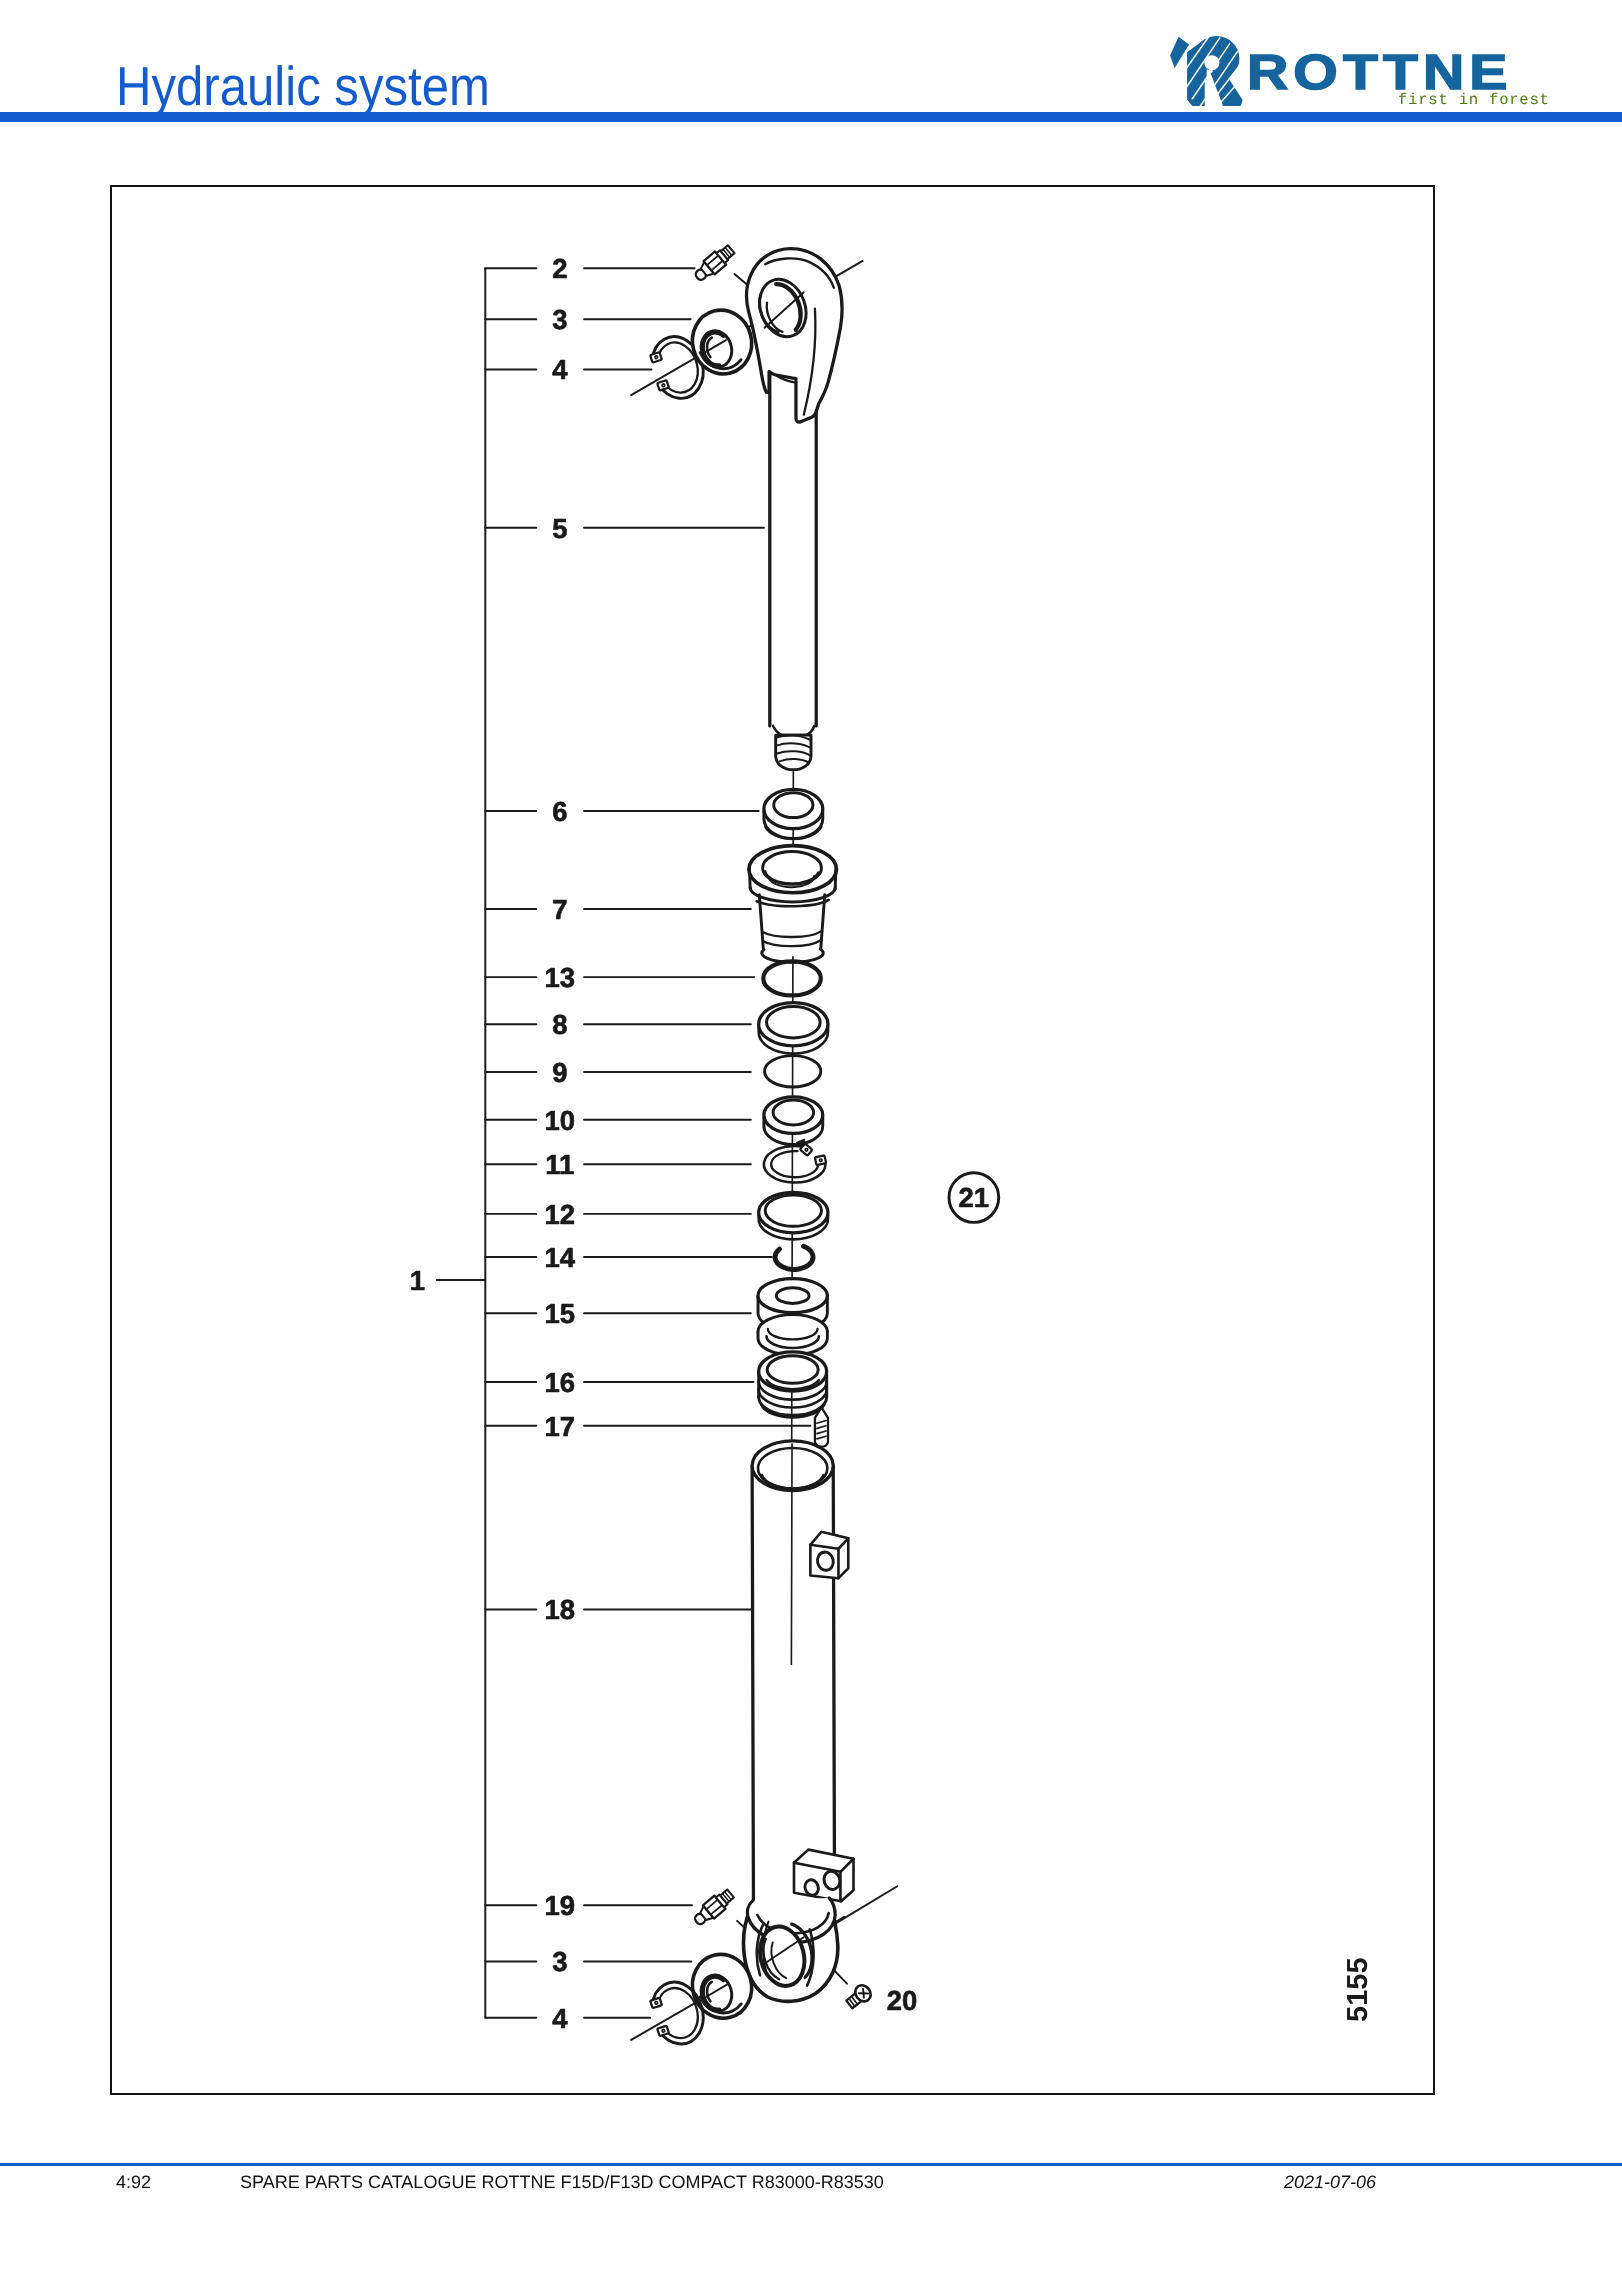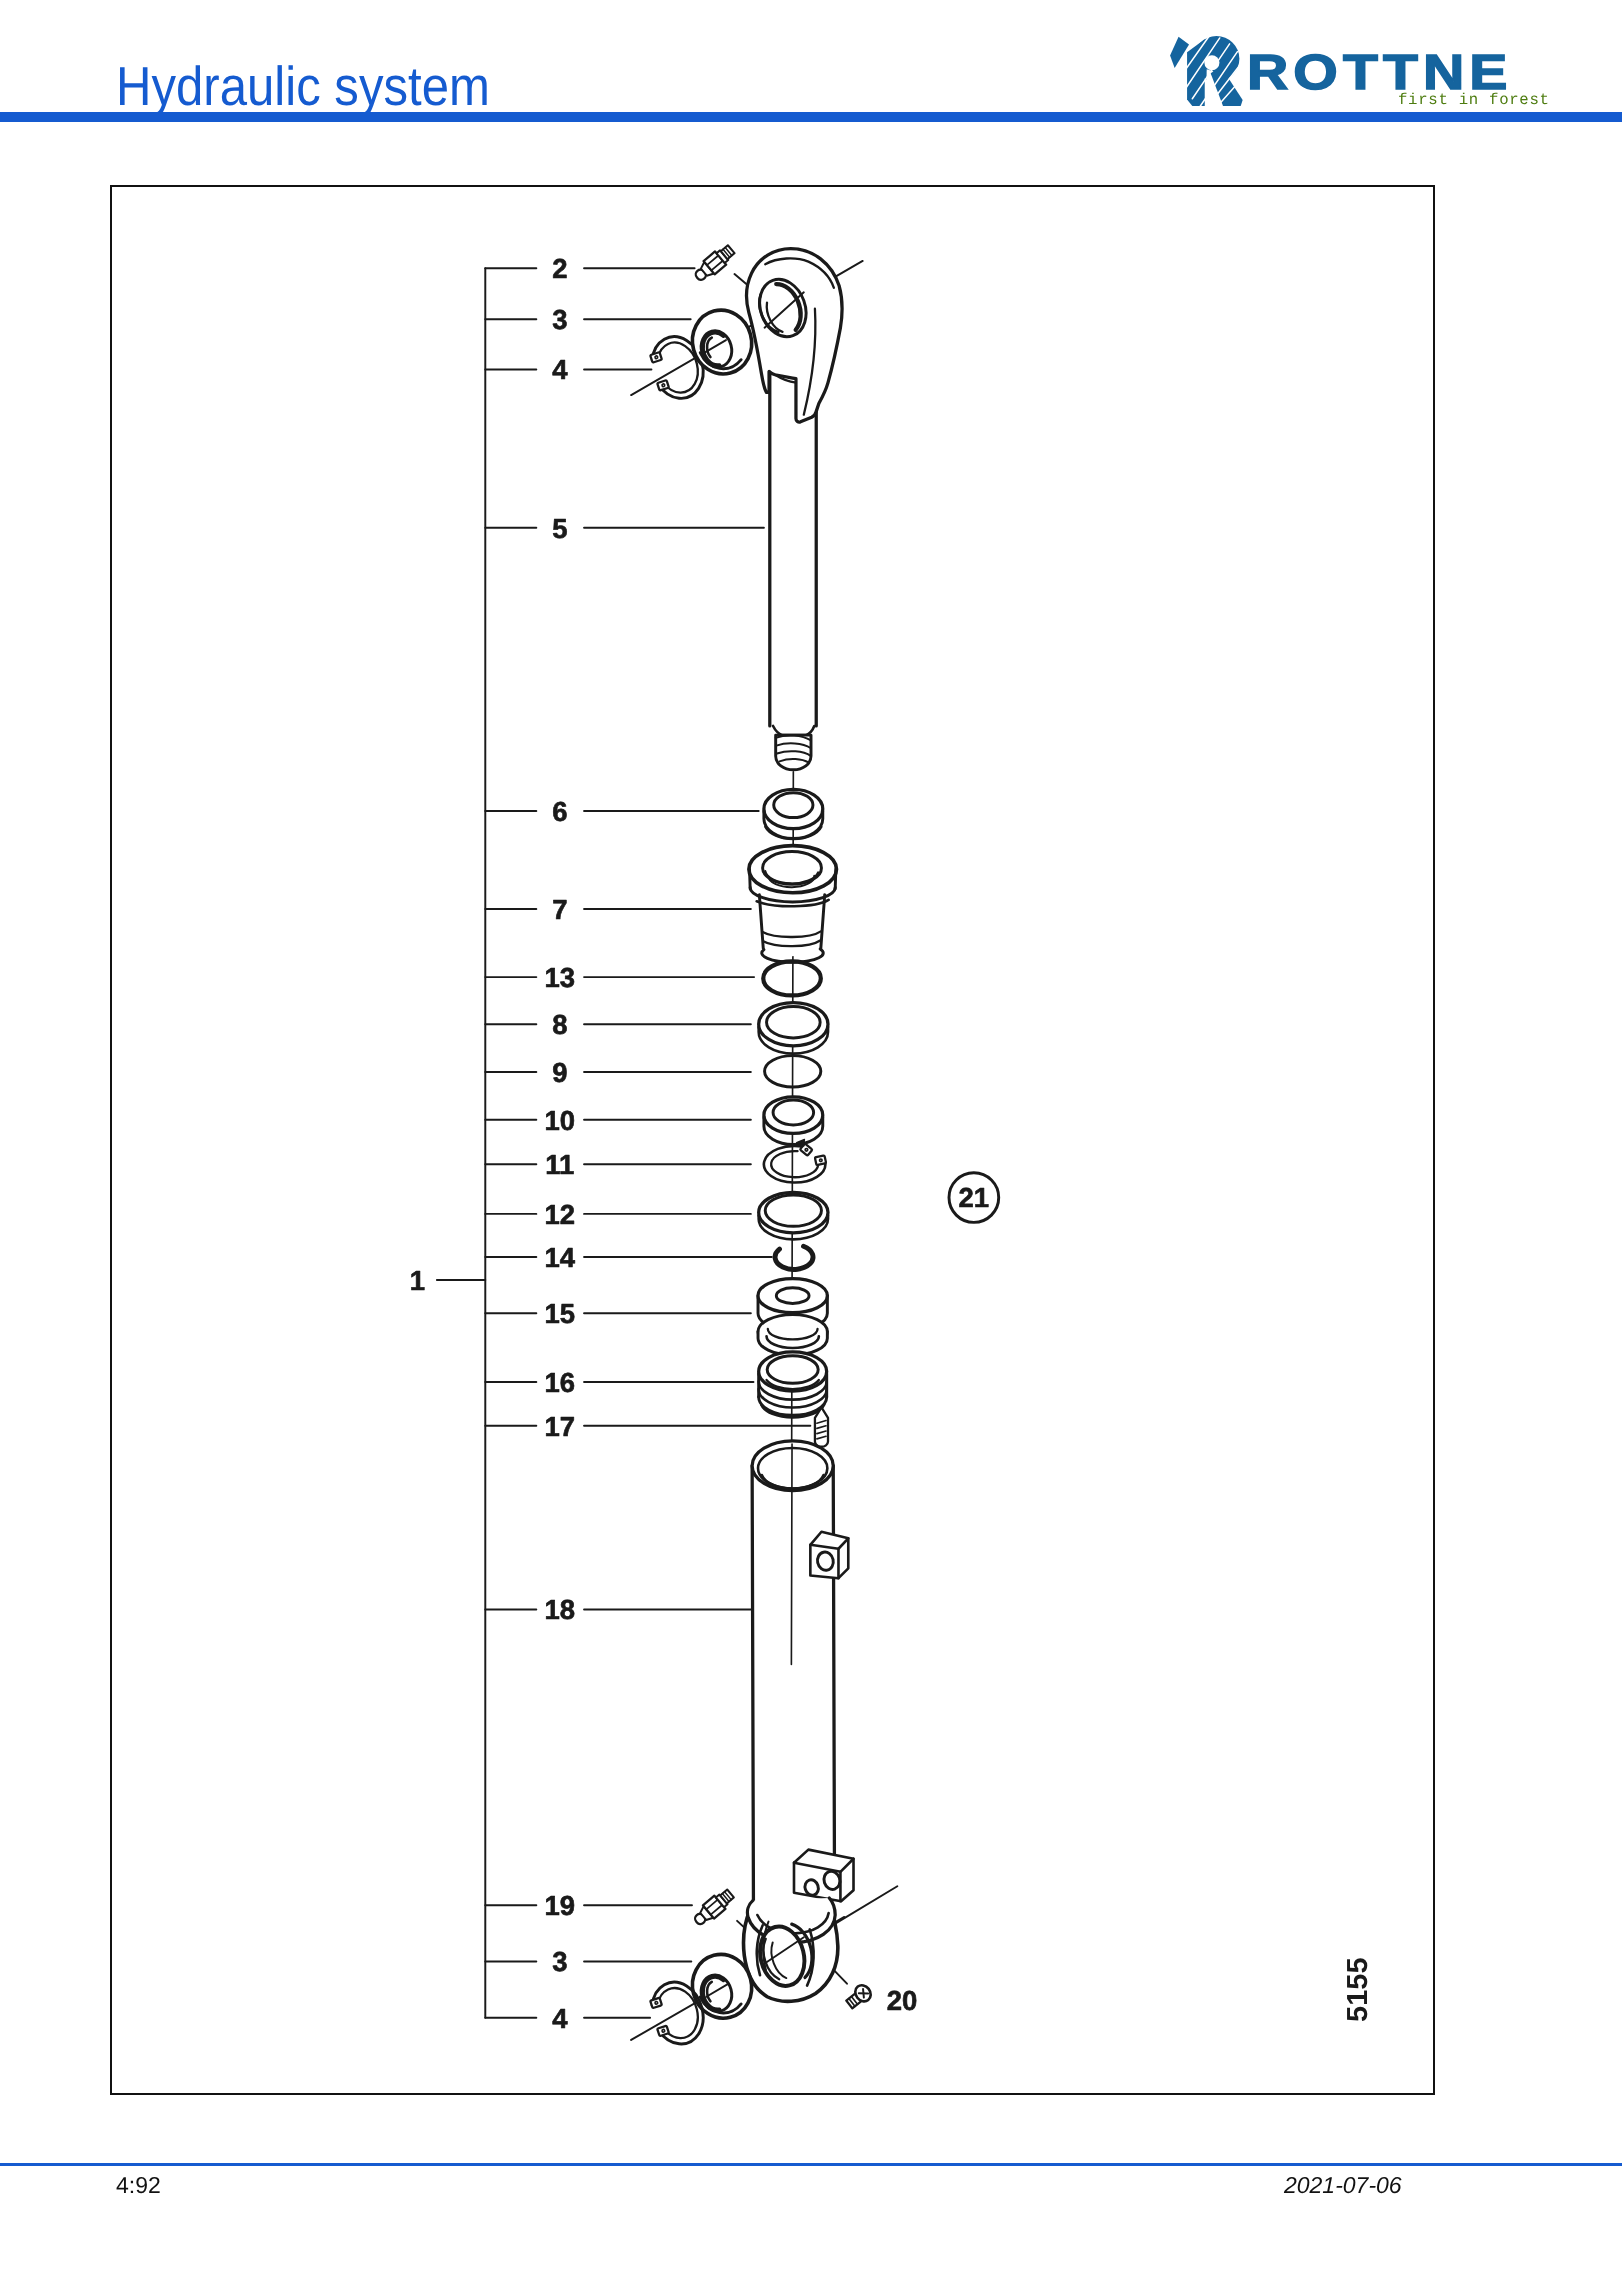--- a/index.html
+++ b/index.html
@@ -13,32 +13,33 @@
           font-size:52px; letter-spacing:4.6px; transform:scale(1.10,0.95); transform-origin:left top;
           white-space:nowrap; -webkit-text-stroke:1.6px #15649E; }
 #fif { position:absolute; left:1398px; top:91px; color:#4d7c0f;
        font:15.7px "Liberation Mono", monospace; letter-spacing:0.7px; }
 #box { position:absolute; left:110px; top:185px; width:1321px; height:1906px;
        border:2.9px solid #111; }
 #n5155 { position:absolute; left:1327px; top:1974px; width:63px; text-align:center;
         font:bold 29px "Liberation Sans", sans-serif; color:#1a1a1a;
         transform:rotate(-90deg); transform-origin:center center; }
 #bar2 { position:absolute; left:0; top:2163px; width:1622px; height:2.6px; background:#155bd0; }
-.ft { position:absolute; top:2172px; font-size:23px; color:#111; white-space:pre; }
+.ft { position:absolute; top:2172px; font-size:18px; color:#111; white-space:pre; }
 </style></head>
 <body>
 <div id="page">
   <div id="h1">Hydraulic system</div>
   <div id="bar1"></div>
   <div id="rottne">ROTTNE</div>
   <div id="fif">first in forest</div>
   <div id="box"></div>
   <div id="n5155">5155</div>
   <div id="bar2"></div>
   <div class="ft" style="left:116px;">4:92</div>
+  <div class="ft" style="left:240px;">SPARE PARTS CATALOGUE ROTTNE F15D/F13D COMPACT R83000-R83530</div>
   <div class="ft" style="left:1284px;font-style:italic;">2021-07-06</div>
   <svg width="1622" height="2295" viewBox="0 0 2480 3509" style="position:absolute;left:0;top:0" fill="none" stroke="#1a1a1a" stroke-linecap="round" stroke-linejoin="round">
     <g fill="#15649E" stroke="none">
 <circle cx="1860" cy="90" r="35"></circle>
 <path d="M 1815 80 L 1842 60 L 1842 162 L 1823 162 L 1815 152 Z"></path>
 <circle cx="1853" cy="96" r="11.5" fill="#fff"></circle>
 <path d="M 1845 106 L 1855 109 L 1866 162 L 1844 162 Z" fill="#fff"></path>
 <path d="M 1851 112 L 1867 102 L 1900 153 L 1897 162 L 1870 162 Z"></path>
 <path d="M 1802 56 L 1818 68 L 1796 104 L 1789 85 Z"></path>
 </g>

